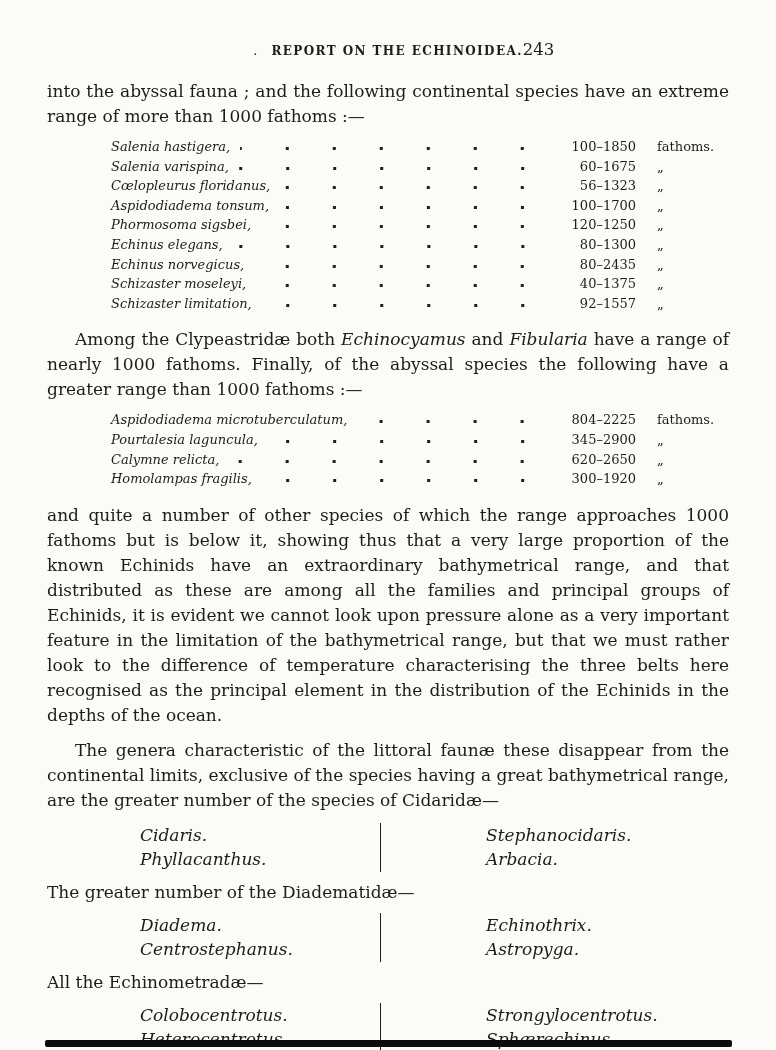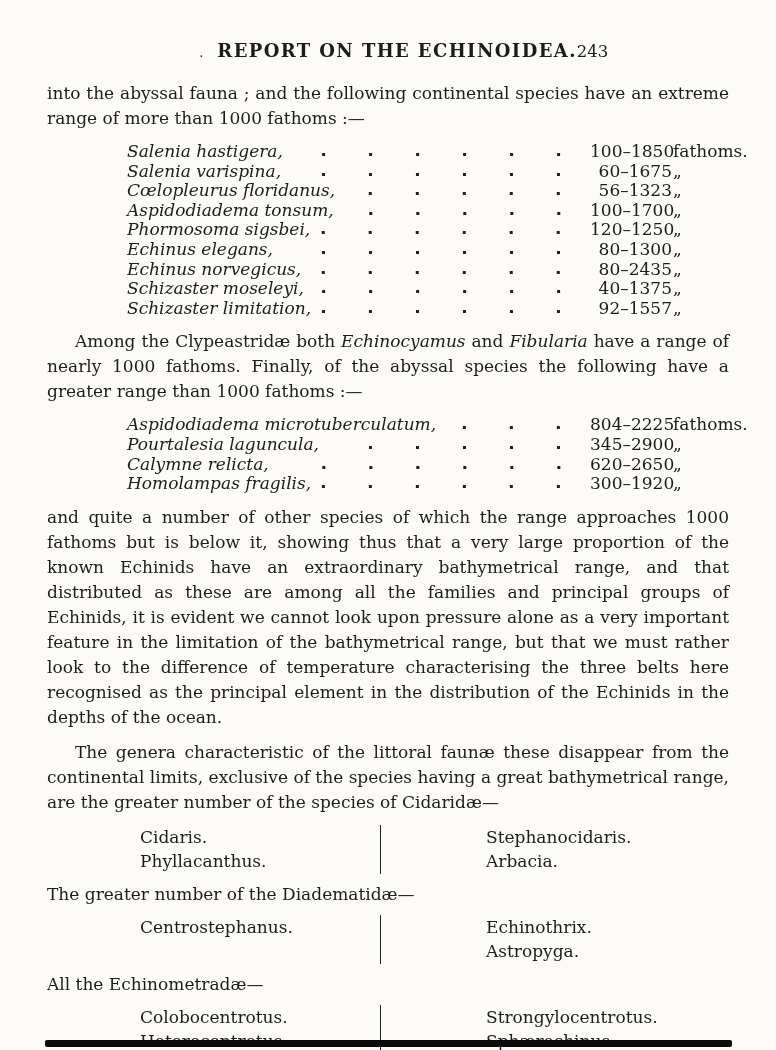--- a/index.html
+++ b/index.html
@@ -7,44 +7,44 @@
     width:776px;height:1050px;position:relative;overflow:hidden;box-sizing:border-box;
     background:#fcfbf7;color:#1c1c1c;
     font-family:"DejaVu Serif","Liberation Serif",serif;
     padding:40px 47px 0;
   }
   
   .pagehead{display:flex;align-items:baseline;margin-bottom:20px;}
   .head-left{flex:1;}
   .head-center{display:flex;align-items:baseline;gap:14px;}
   .head-mark{font-size:13px;}
-  .head-title{font-size:18px;letter-spacing:1.4px;font-weight:600;}
+  .head-title{font-size:12px;letter-spacing:1.4px;font-weight:600;}
   .head-page{flex:1;text-align:left;font-size:16.5px;}
   
   .body-par{font-size:17px;line-height:25px;text-align:justify;margin:0 0 10px;}
   .indent{text-indent:28px;}
   .group-heading{font-size:17px;line-height:25px;margin:4px 0 8px;text-align:left;}
   
-  .range-table{margin:2px 0 12px 80px;width:616px;font-size:17px;}
+  .range-table{margin:2px 0 12px 64px;width:616px;font-size:13px;}
   .trow{display:flex;align-items:baseline;height:19.6px;}
   .sp{font-style:italic;white-space:nowrap;}
   .leader{
     flex:1;height:5px;margin:0 8px 0 10px;
     background-image:radial-gradient(circle,#1f1f1f 1.5px,rgba(0,0,0,0) 2px);
     background-size:47px 5px;background-repeat:repeat-x;background-position:right center;
   }
   .rng{width:82px;text-align:right;white-space:nowrap;}
-  .unit{width:70px;padding-left:1px;white-space:nowrap;}
+  .unit{width:70px;padding-left:21px;white-space:nowrap;}
   
   .genus-table{display:flex;margin:0 0 8px 93px;font-size:17px;}
   .gcol{display:flex;flex-direction:column;}
   .gcol-left{width:240px;}
   .gdivider{width:0;border-left:1.6px solid #1f1f1f;}
   .gcol-right{padding-left:105px;}
-  .genus{line-height:24.5px;}
+  .genus{font-style:italic;line-height:24.5px;}
   i{font-style:italic;}
   
   .scan-bar{position:absolute;left:45px;right:44px;bottom:3px;height:7px;background:#0b0b0b;border-radius:2px;}
 </style>
 </head>
 <body>
 
 <div class="page">
 
   <div class="pagehead">
@@ -157,20 +157,21 @@
     <div class="gcol gcol-right">
       <div class="genus">Stephanocidaris.</div>
       <div class="genus">Arbacia.</div>
     </div>
   </div>
 
   <p class="group-heading">The greater number of the Diadematidæ—</p>
 
   <div class="genus-table">
     <div class="gcol gcol-left">
+      <div class="genus">Diadema.</div>
       <div class="genus">Centrostephanus.</div>
     </div>
     <div class="gdivider"></div>
     <div class="gcol gcol-right">
       <div class="genus">Echinothrix.</div>
       <div class="genus">Astropyga.</div>
     </div>
   </div>
 
   <p class="group-heading">All the Echinometradæ—</p>

